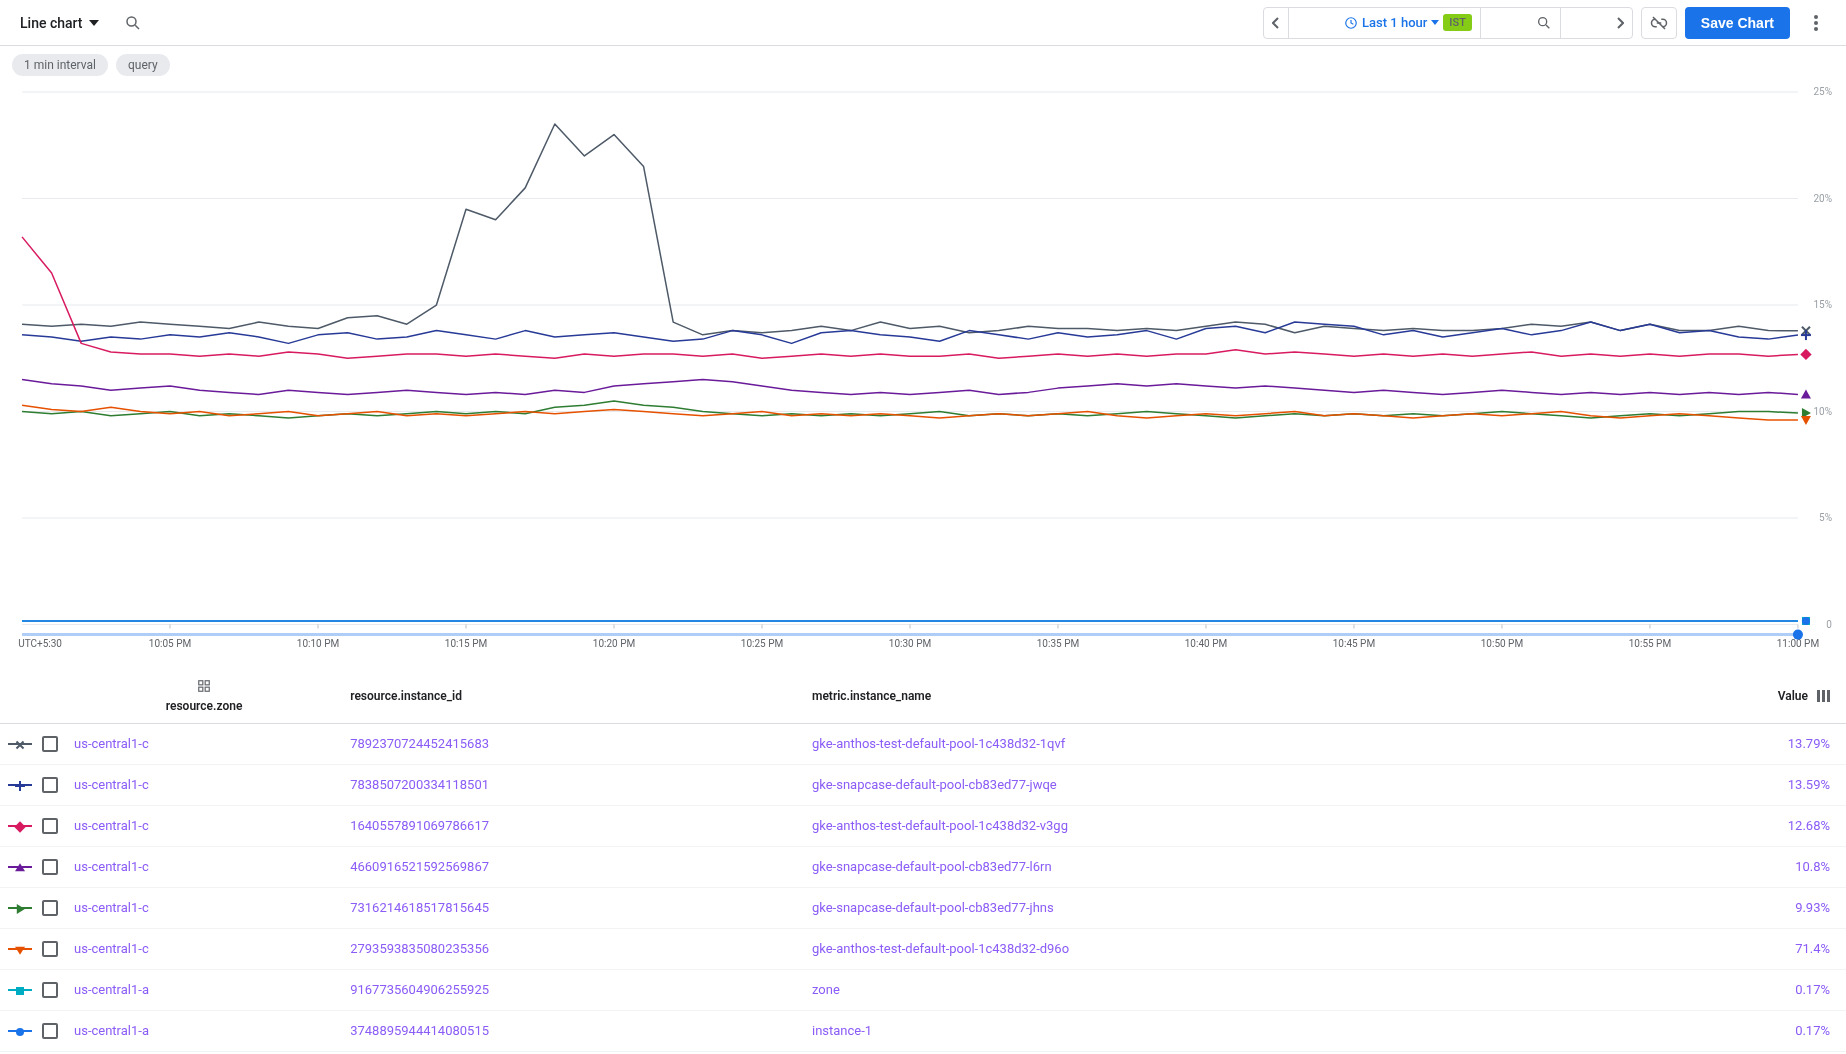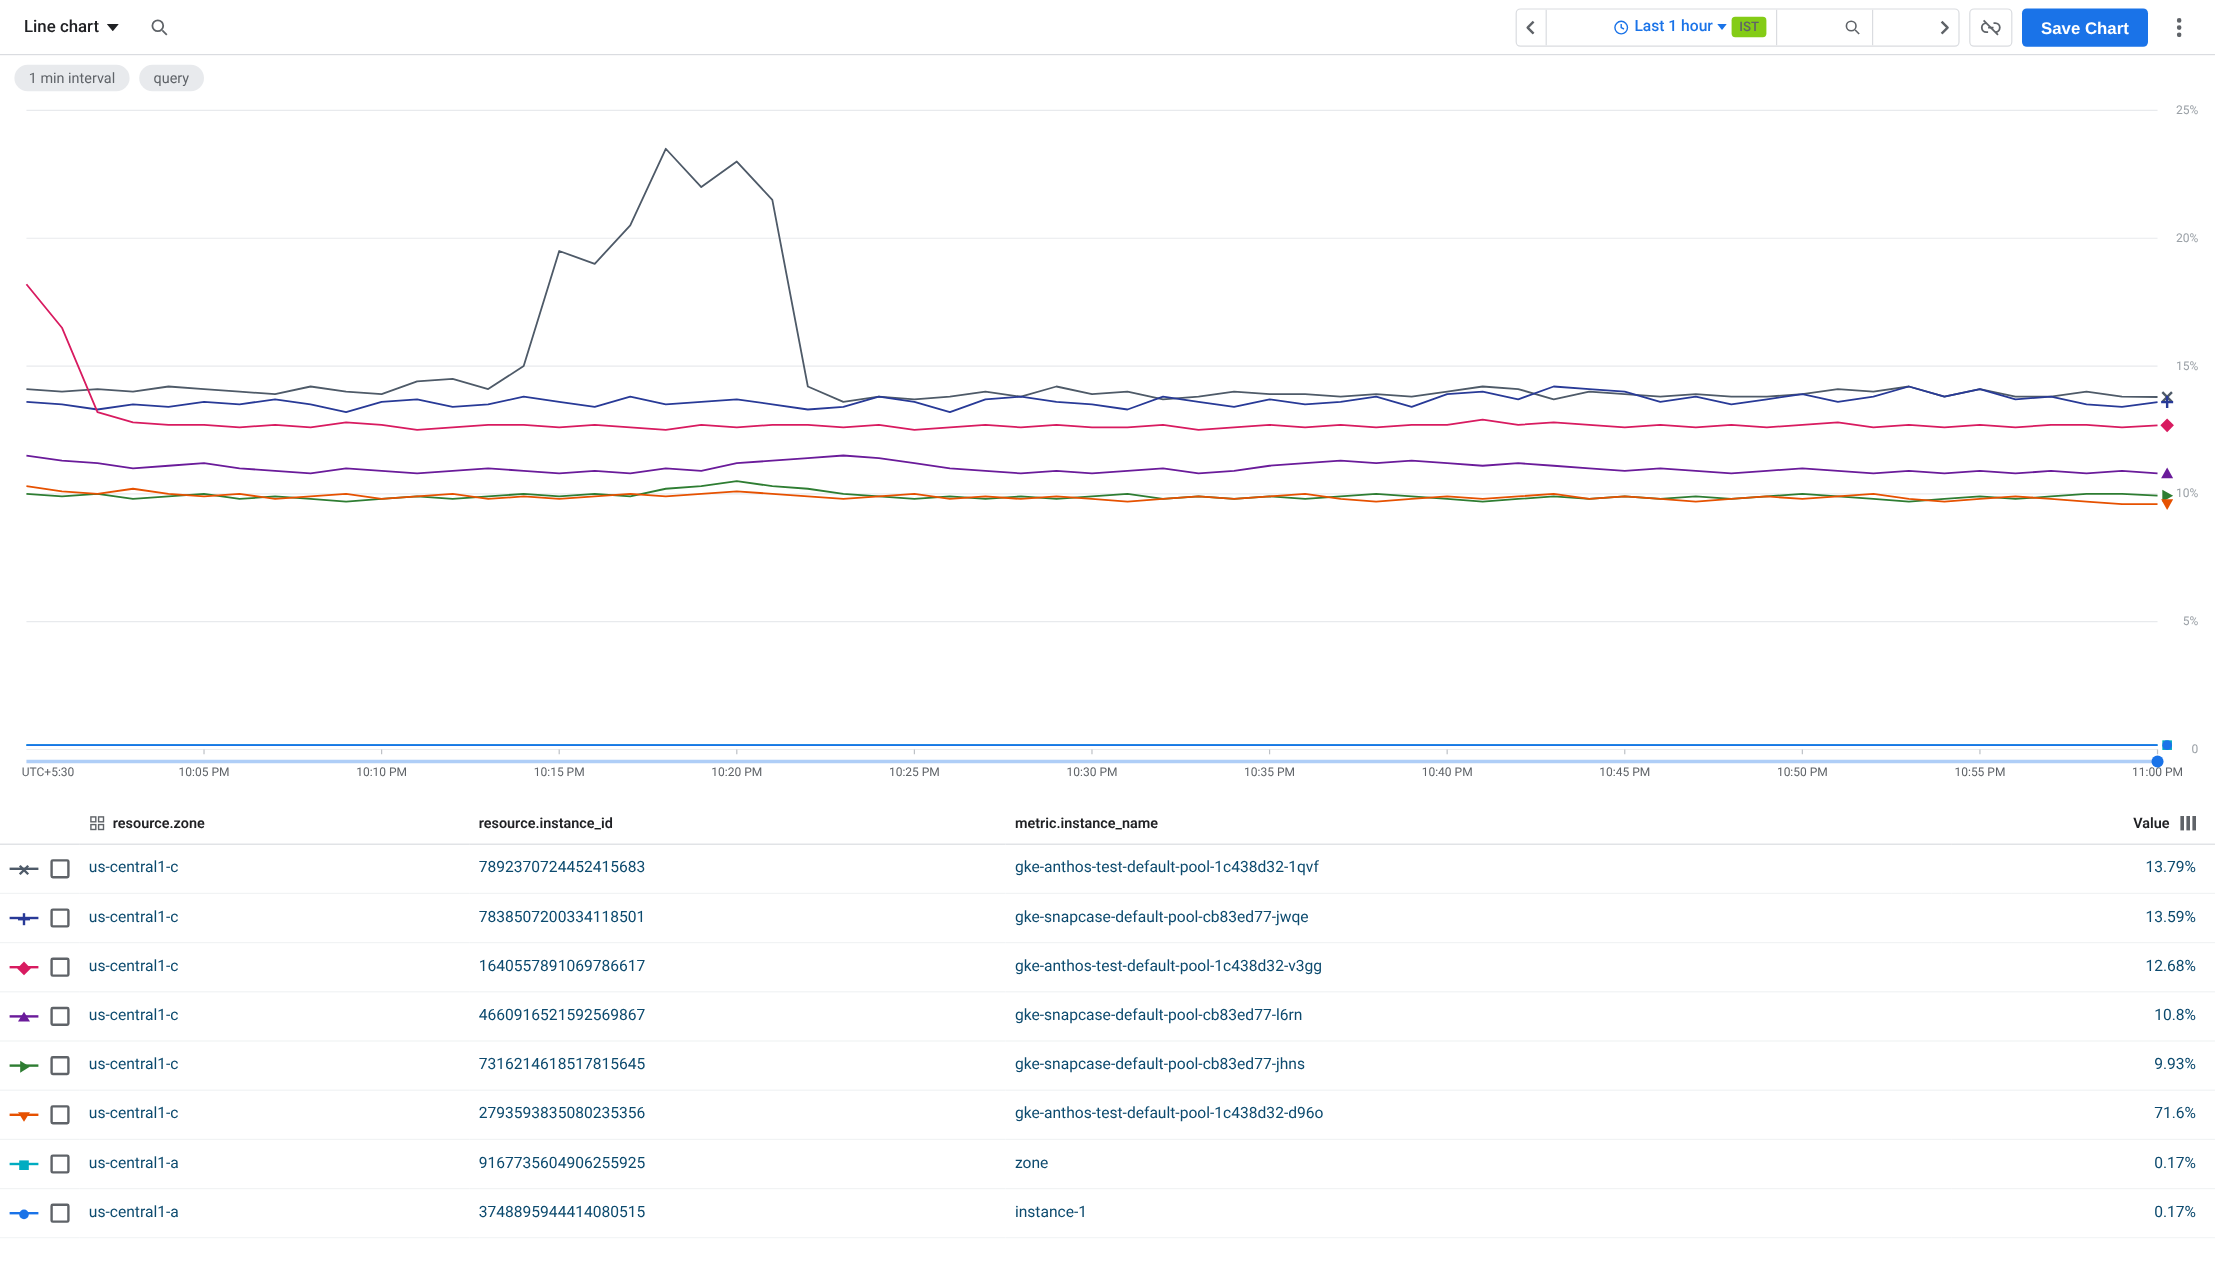--- a/index.html
+++ b/index.html
@@ -68,34 +68,34 @@
   }
   svg.chart{
     display:block;width:100%;height:auto;
   }
   .legend-table{width:100%;border-collapse:collapse;margin-top:4px;}
   .legend-table th{
     text-align:left;font-size:12px;font-weight:600;padding:10px 8px;color:#202124;
     border-bottom:1px solid var(--border);
   }
   .legend-table td{
-    font-size:13px;padding:12px 8px;color:#0c4a6e;border-bottom:1px solid #f1f3f4;
+    font-size:13px;padding:12px 8px;color:#8b5cf6;border-bottom:1px solid #f1f3f4;
   }
   .legend-table th.value-col, .legend-table td.value-col{text-align:right;padding-right:16px;}
   .series-cell{display:flex;align-items:center;gap:10px;}
   .series-line{width:24px;height:0;border-top:2px solid;position:relative;display:inline-block;}
   .series-marker{
     position:absolute;top:50%;left:50%;transform:translate(-50%,-50%);
     display:inline-block;
   }
   .checkbox{
     width:16px;height:16px;border:2px solid #5f6368;border-radius:2px;display:inline-block;
     flex-shrink:0;
   }
-  .th-zone{display:flex;align-items:center;gap:6px;}
+  .th-zone{display:flex;align-items:center;gap:6px;flex-direction:column;}
   .marker-x::before,.marker-x::after{
     content:"";position:absolute;width:10px;height:2px;background:currentColor;top:-1px;left:-5px;
   }
   .marker-x::before{transform:rotate(45deg);}
   .marker-x::after{transform:rotate(-45deg);}
   .marker-plus::before,.marker-plus::after{
     content:"";position:absolute;background:currentColor;
   }
   .marker-plus::before{width:10px;height:2px;top:-1px;left:-5px;}
   .marker-plus::after{width:2px;height:10px;top:-5px;left:-1px;}
@@ -358,21 +358,21 @@
           <div class="series-cell">
             <span class="series-line" style="border-color:#e65100;color:#e65100">
               <span class="series-marker marker-tri-down" style="color:#e65100"></span>
             </span>
             <span class="checkbox"></span>
           </div>
         </td>
         <td>us-central1-c</td>
         <td>2793593835080235356</td>
         <td>gke-anthos-test-default-pool-1c438d32-d96o</td>
-        <td class="value-col">71.6%</td>
+        <td class="value-col">71.4%</td>
       </tr>
       <tr>
         <td>
           <div class="series-cell">
             <span class="series-line" style="border-color:#00acc1;color:#00acc1">
               <span class="series-marker marker-square" style="color:#00acc1"></span>
             </span>
             <span class="checkbox"></span>
           </div>
         </td>

